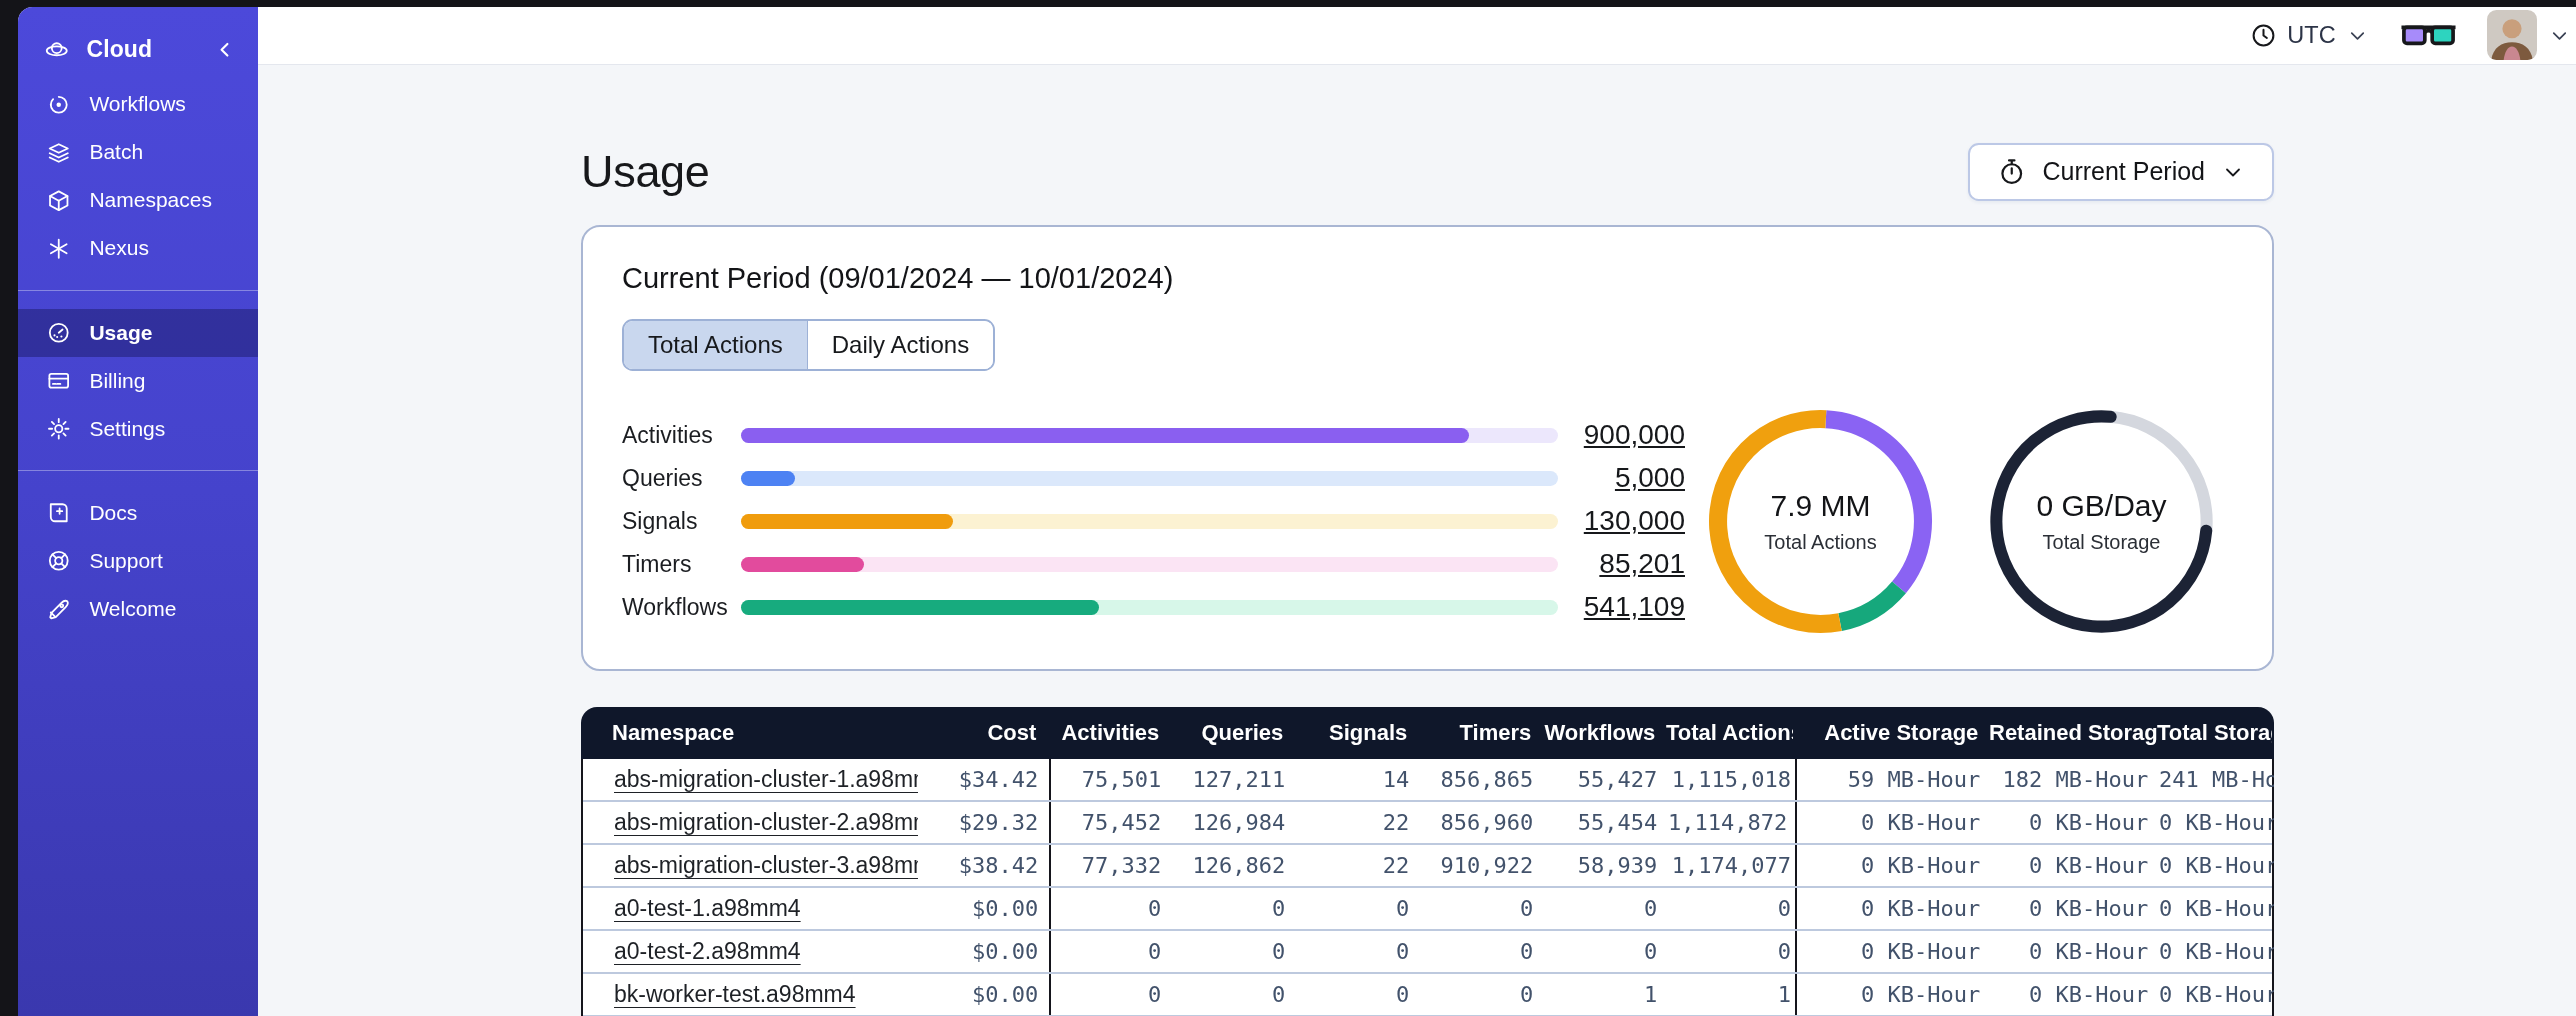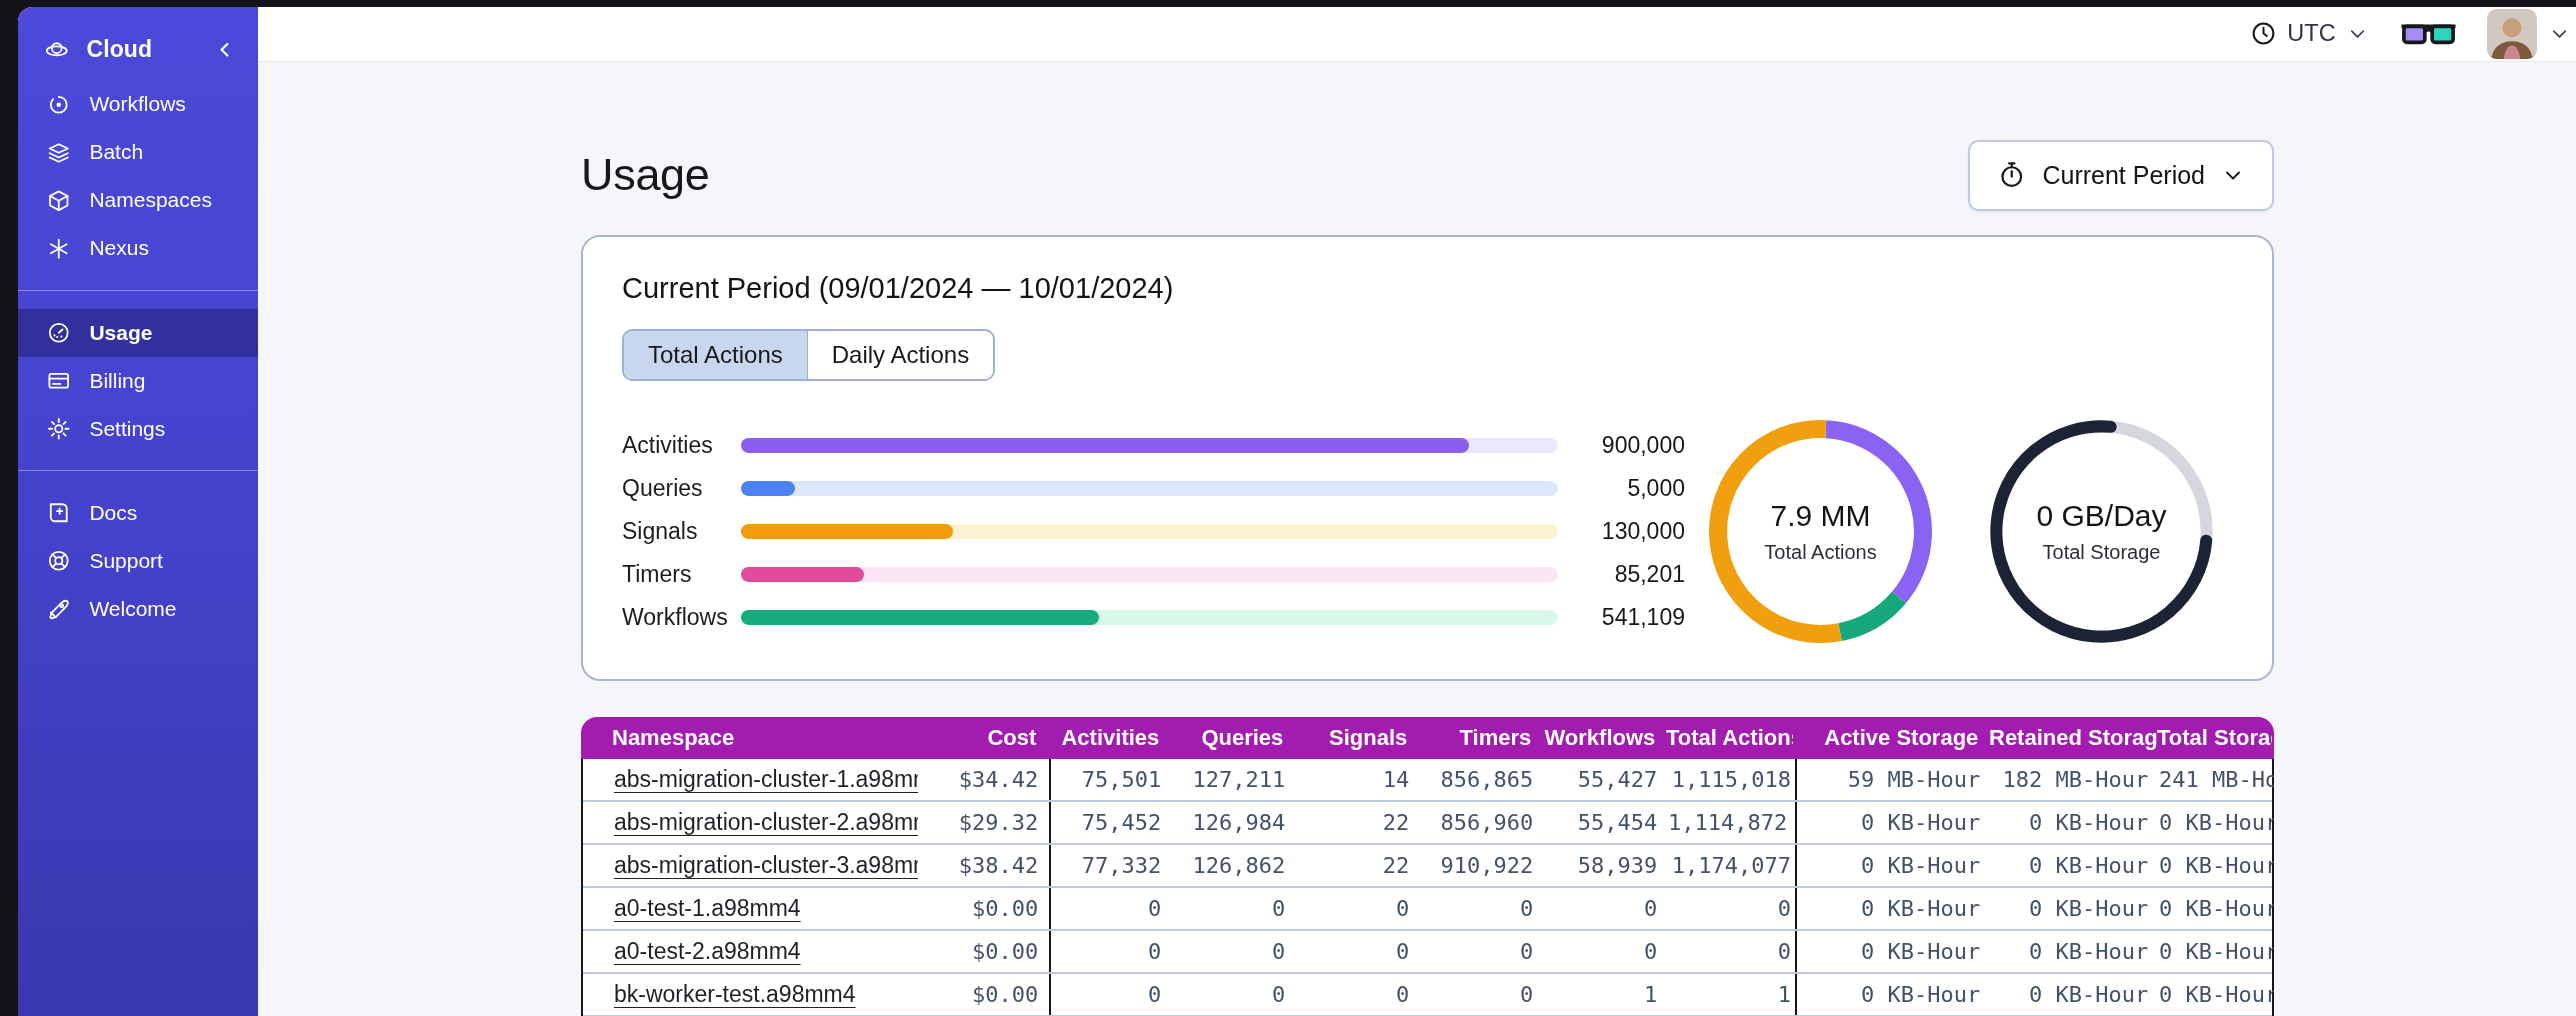--- a/index.html
+++ b/index.html
@@ -31,51 +31,51 @@
   .tz-picker .tz-label { font-size:23.5px; color:#2c3447; font-weight:500; }
   .icon-btn { display:flex; align-items:center; justify-content:center; cursor:pointer; }
   .avatar-wrap { display:flex; align-items:center; gap:10.7px; cursor:pointer; }
   .avatar { width:50px; height:50px; border-radius:9.4px; overflow:hidden; }
 
   
   .content { flex:1; padding:0 0 0 323px; }
   .content-inner { width:1693px; }
   .page-head { display:flex; align-items:center; justify-content:space-between; margin-top:78px; }
   .page-title { font-size:45px; font-weight:500; color:#17181b; letter-spacing:-0.3px; }
-  .period-btn { height:71px; background:#fff; border:2px solid #bcc8e6; border-radius:10.7px;
+  .period-btn { height:58px; background:#fff; border:2px solid #bcc8e6; border-radius:10.7px;
     display:flex; align-items:center; gap:16px; padding:0 27px; font-size:25px; font-weight:500;
     color:#131417; cursor:pointer; box-shadow:0 1.3px 3.4px rgba(40,60,120,.06); }
 
   
   .card { margin-top:24px; background:#fff; border:2px solid #a9b6d3; border-radius:19px;
     padding:35px 39px 35px; }
   .card-title { font-size:29px; font-weight:500; color:#131417; }
   .tabs { margin-top:24px; display:inline-flex; border:2px solid #9db1d6; border-radius:10.7px; overflow:hidden; }
   .tab { padding:10px 24px; font-size:24px; font-weight:500; color:#17191c; background:#fff; cursor:pointer; }
   .tab.active { background:#c9d7ee; border-right:1.3px solid #9db1d6; }
 
   .chart-row { margin-top:38px; display:flex; align-items:center; }
   .bars { width:1063px; flex:0 0 auto; }
   .bar-row { display:grid; grid-template-columns:119px 817px 127px; align-items:center; height:43px; }
   .bar-label { font-size:23px; color:#1b1d21; }
   .bar-track { height:14.8px; border-radius:7.4px; position:relative; }
   .bar-fill { position:absolute; left:0; top:0; height:14.8px; border-radius:7.4px; }
-  .bar-value { font-size:23px; color:#16181b; text-align:right; }
+  .bar-value { font-size:28px; color:#16181b; text-align:right;text-decoration:underline; }
 
   .donuts { margin-left:auto; display:flex; align-items:center; gap:56px; padding-right:19px; }
   .donut { position:relative; width:225px; height:225px; }
   .donut svg { position:absolute; inset:0; }
   .donut-center { position:absolute; inset:0; display:flex; flex-direction:column;
     align-items:center; justify-content:center; gap:8px; text-align:center; }
   .donut-big { font-size:30px; font-weight:500; color:#131417; }
   .donut-small { font-size:20px; color:#2b2f36; }
 
   
   .usage-table { margin-top:36px; width:1693px; }
-  .t-head { background:#a21caf; color:#fff; border-radius:16px 16px 0 0; height:42px; }
+  .t-head { background:#0f172a; color:#fff; border-radius:16px 16px 0 0; height:52px; }
   .t-grid { display:grid; align-items:center; height:100%;
     grid-template-columns:335px 131px 123px 124px 124px 124px 124px 127px 196px 168px 115px; }
   .t-body { border-left:2.7px solid #15151c; border-right:2.7px solid #15151c; background:#fff; }
   .t-row { height:43px; border-bottom:2px solid #bdc9de; background:#fff; }
   .cell { font-size:22px; overflow:hidden; white-space:nowrap; }
   .cell.num { font-family:"DejaVu Sans Mono", monospace; color:#42526b; text-align:right; padding-right:10.7px; }
   .cell.name { padding-left:31px; color:#1e2126; }
   .t-head .cell { font-family:"Liberation Sans", sans-serif; font-weight:600; color:#fff; font-size:22px; }
   .t-head .cell.name { color:#fff; }
   .gline { border-left:2.7px solid #15151c; height:100%; display:flex; align-items:center; }

